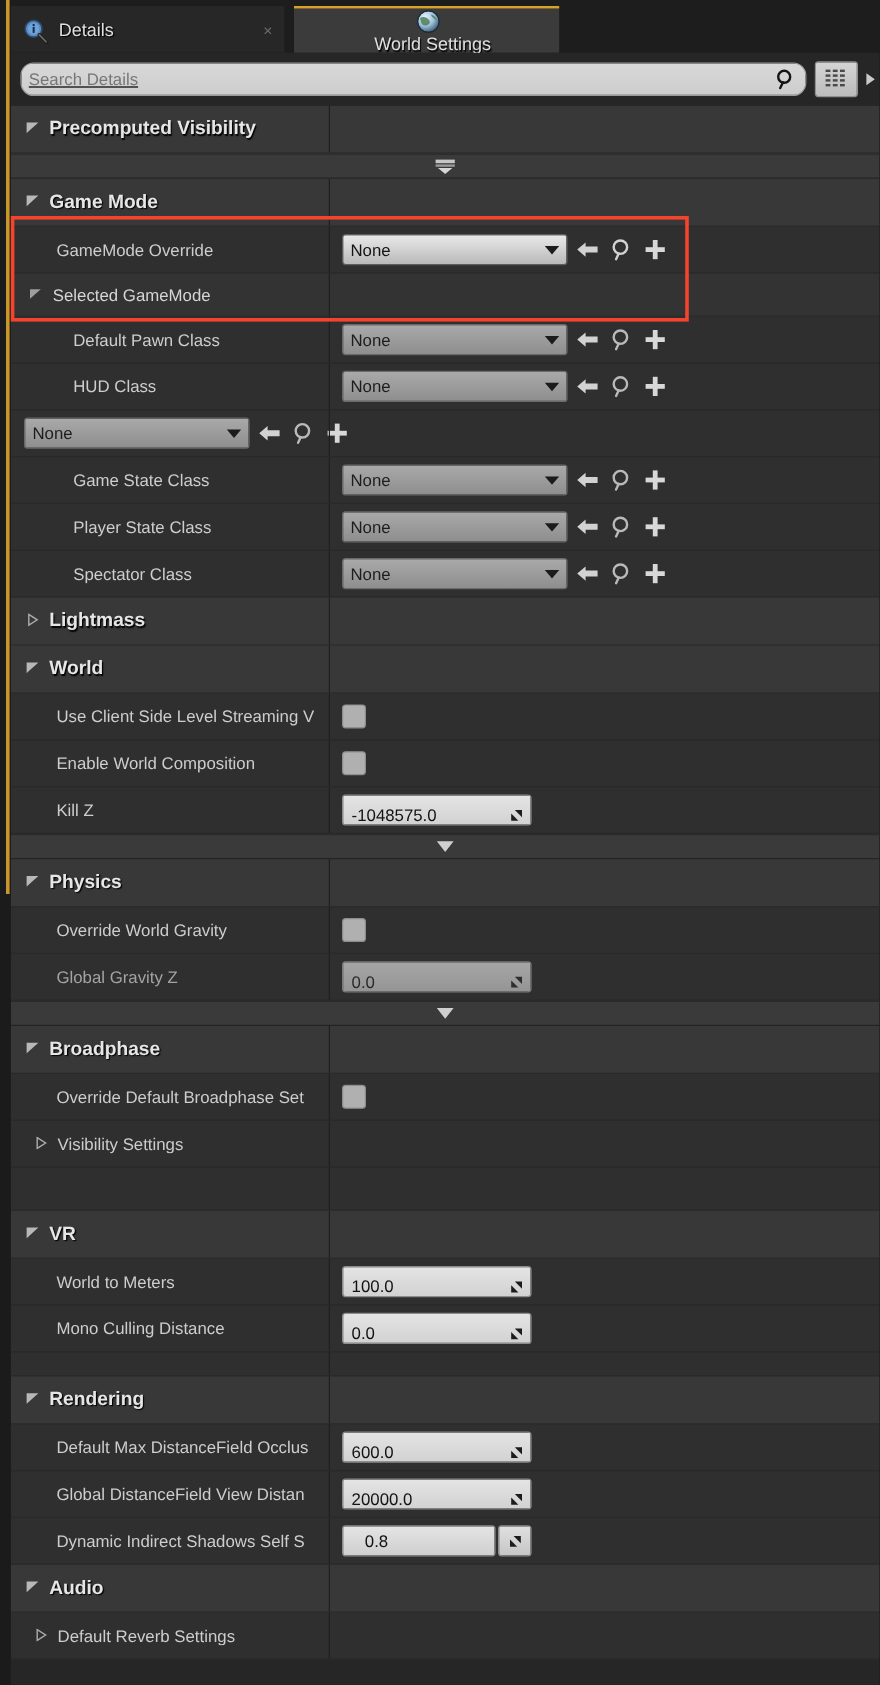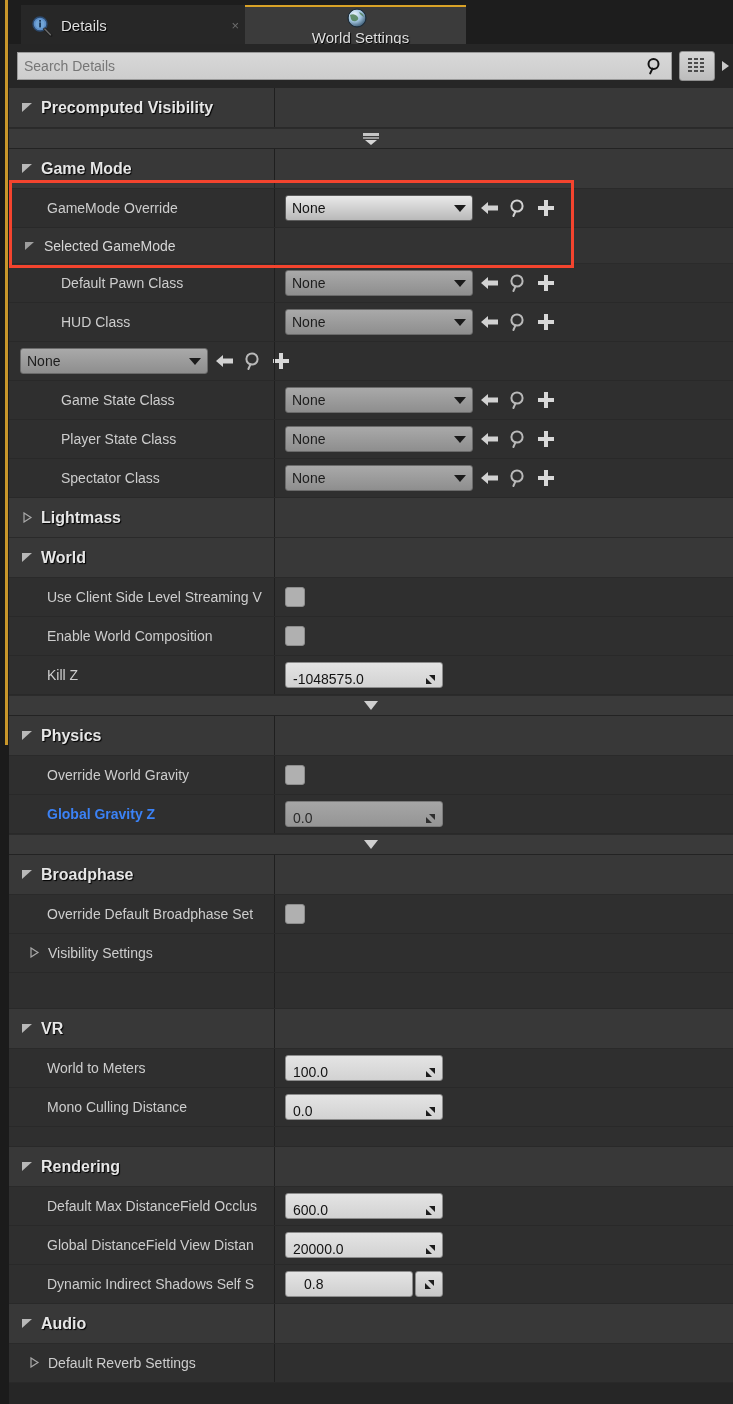--- a/index.html
+++ b/index.html
@@ -55,23 +55,24 @@
 
   
   .searchrow {
     position: absolute; left: 9px; top: 44px; width: 724px; height: 44px;
     background: #262626;
     display: flex; align-items: center; padding: 0 0 0 8px;
   }
   .search-box {
     flex: 1 1 auto; height: 28px; margin-right: 7px;
     background: linear-gradient(#d8d8d8, #cdcdcd);
-    border: 1px solid #9a9a9a; border-radius: 0;
+    border: 1px solid #9a9a9a; border-radius: 11px;
     display: flex; align-items: center; padding: 0 6px;
     position: relative;
+    text-decoration: underline;
   }
   .search-placeholder {
     color: #767676; font-size: 14px; flex: 1 1 auto;
   }
   .search-mag { width: 20px; height: 20px; flex: 0 0 20px; }
   .grid-btn {
     width: 36px; height: 30px; margin-right: 4px;
     background: linear-gradient(#d5d5d5, #bcbcbc);
     border: 1px solid #8f8f8f; border-radius: 3px;
     display: flex; align-items: center; justify-content: center;
@@ -114,21 +115,21 @@
 
   
   .prop { height: 39px; background: #2f2f2f; border-bottom: 1px solid #292929; }
   .prop .pname {
     color: #cdcdcd; font-size: 14px;
     width: 265px; flex: 0 0 265px;
     padding-left: 38px; overflow: hidden;
     white-space: nowrap;
   }
   .prop .pname.indent2 { padding-left: 52px; }
-  .prop .pname.dim { color: #3b82f6; font-weight: bold; }
+  .prop .pname.dim { color: #a3a3a3; }
   .prop .pval { flex: 1 1 auto; display: flex; align-items: center; padding-left: 11px; }
 
   
   .prop .pname.witharrow { padding-left: 20px; display: flex; align-items: center; }
   .prop .pname.witharrow .tri { flex: 0 0 13px; margin-right: 6px; }
 
   
   .checkbox {
     width: 20px; height: 20px; border-radius: 3px;
     background: #b0b0b0; border: 1px solid #8d8d8d;
@@ -200,21 +201,21 @@
 <body>
 
 <div id="root">
 
   <div class="focus-strip">
     <div class="focus-accent"></div>
   </div>
 
   <div class="tabbar">
 
-    <div class="tab inactive" style="left:12px; width:228px;justify-content:flex-end;">
+    <div class="tab inactive" style="left:0px; width:228px;justify-content:flex-end;">
       <span class="tab-icon icon-details">
         <svg width="22" height="22" viewBox="0 0 22 22">
           <circle cx="9" cy="9" r="7" fill="#5d8fc9" stroke="#2c4a6e" stroke-width="1.4"></circle>
           <circle cx="9" cy="9" r="4.6" fill="#7fb2e0" opacity="0.6"></circle>
           <rect x="8.2" y="7.4" width="1.7" height="5" fill="#14304f"></rect>
           <rect x="8.2" y="5" width="1.7" height="1.7" fill="#14304f"></rect>
           <line x1="13.8" y1="14" x2="20" y2="20.4" stroke="#1f1f1f" stroke-width="3" stroke-linecap="round"></line>
           <line x1="13.8" y1="14" x2="19.4" y2="19.8" stroke="#6b6b6b" stroke-width="1.4" stroke-linecap="round"></line>
         </svg>
       </span>

